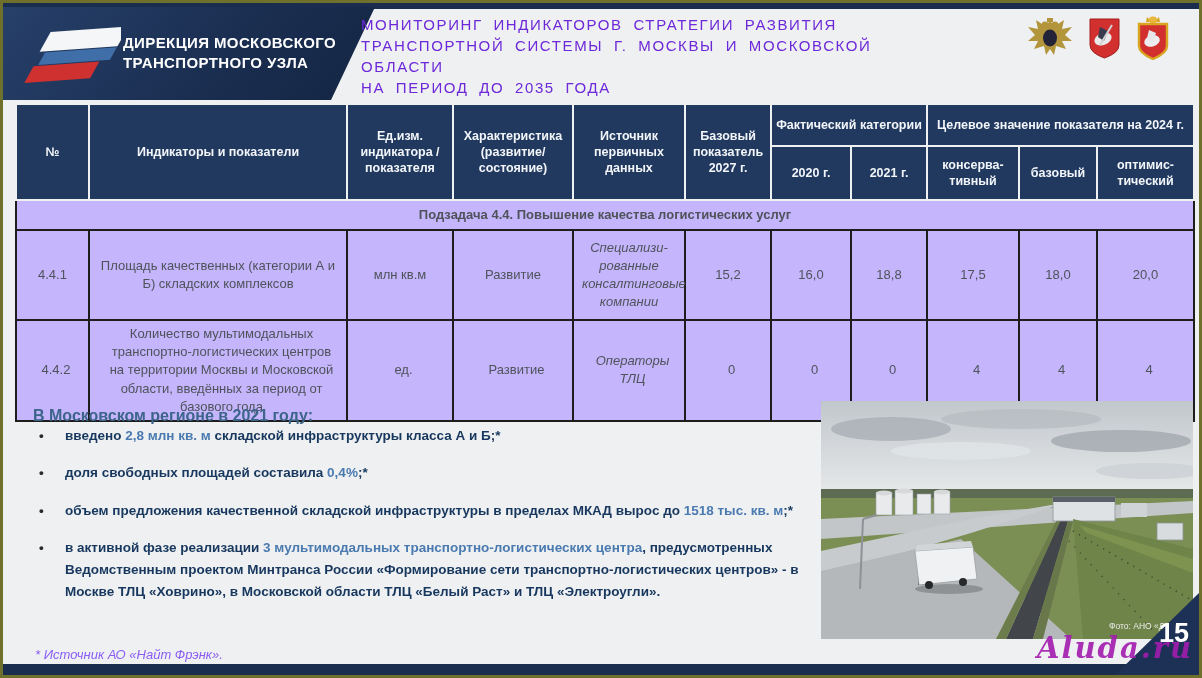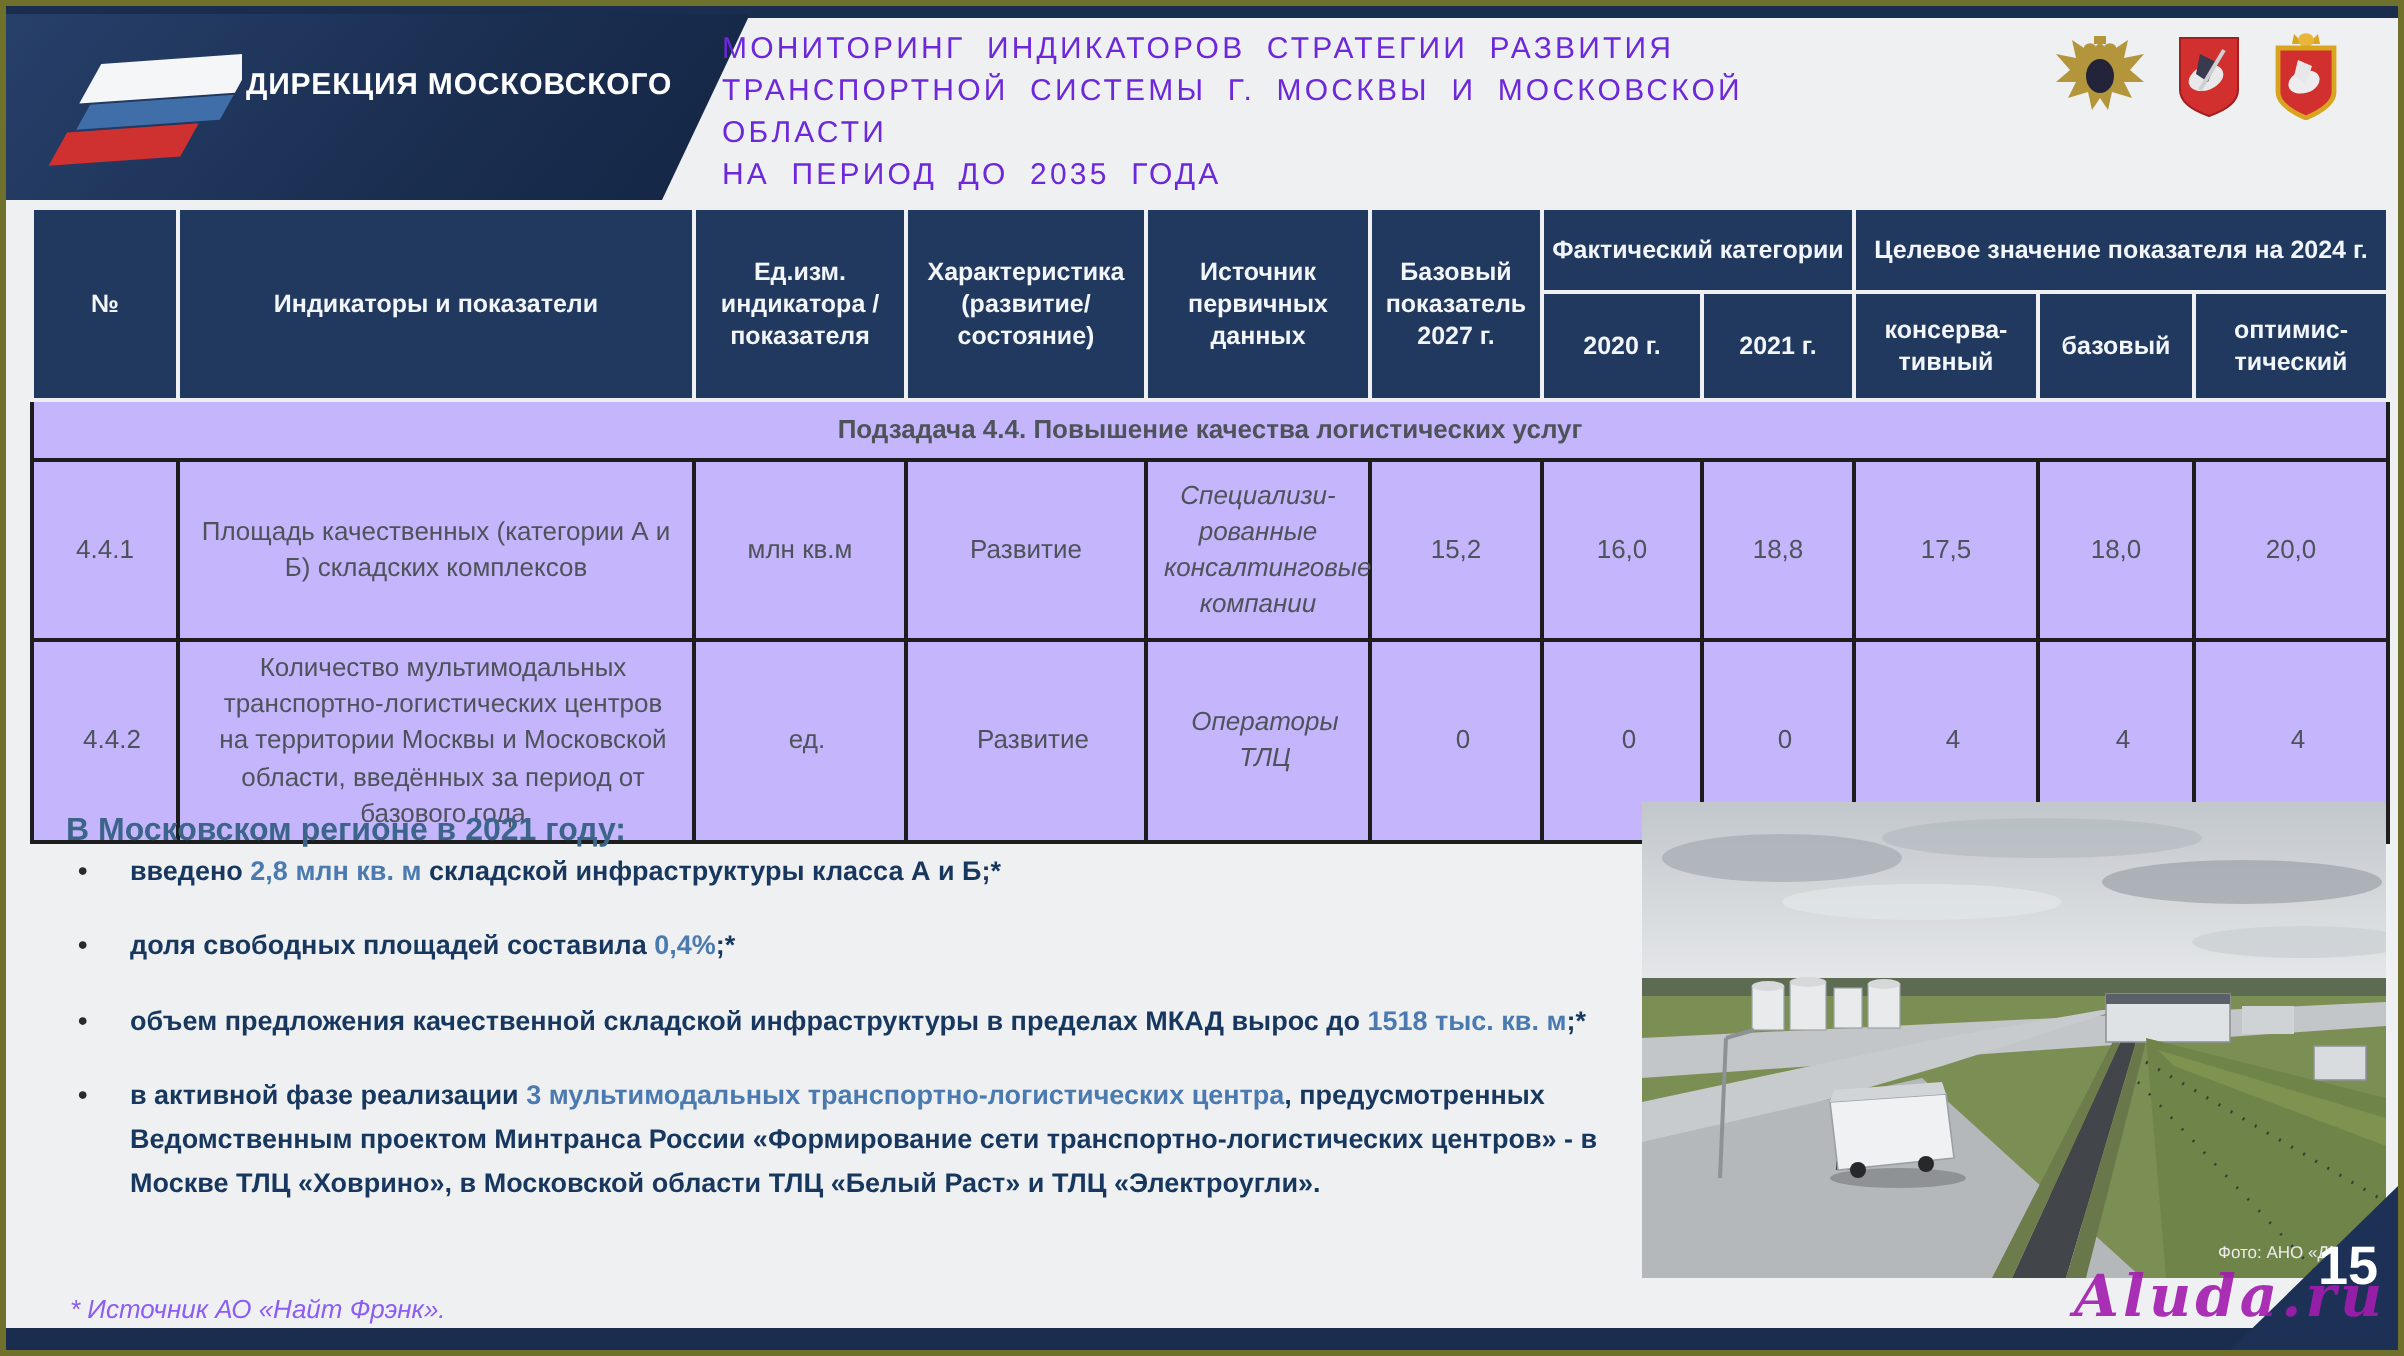--- a/index.html
+++ b/index.html
@@ -81,20 +81,21 @@
       <g transform="rotate(-4 56 30)">
         <g transform="skewX(-33)">
           <rect x="46" y="4" width="78" height="19" fill="#f4f6f8"></rect>
           <rect x="52" y="24" width="72" height="12" fill="#3f6ea8"></rect>
           <rect x="48" y="37" width="66" height="16" fill="#cf3030"></rect>
         </g>
       </g>
     </svg>
     <div class="logo-text">
       <div>ДИРЕКЦИЯ МОСКОВСКОГО</div>
+      <div>ТРАНСПОРТНОГО УЗЛА</div>
     </div>
   </div>
 
   <div class="slide-title">
     <div>МОНИТОРИНГ ИНДИКАТОРОВ СТРАТЕГИИ РАЗВИТИЯ</div>
     <div>ТРАНСПОРТНОЙ СИСТЕМЫ Г. МОСКВЫ И МОСКОВСКОЙ ОБЛАСТИ</div>
     <div>НА ПЕРИОД ДО 2035 ГОДА</div>
   </div>
 
   <div class="emblems">

